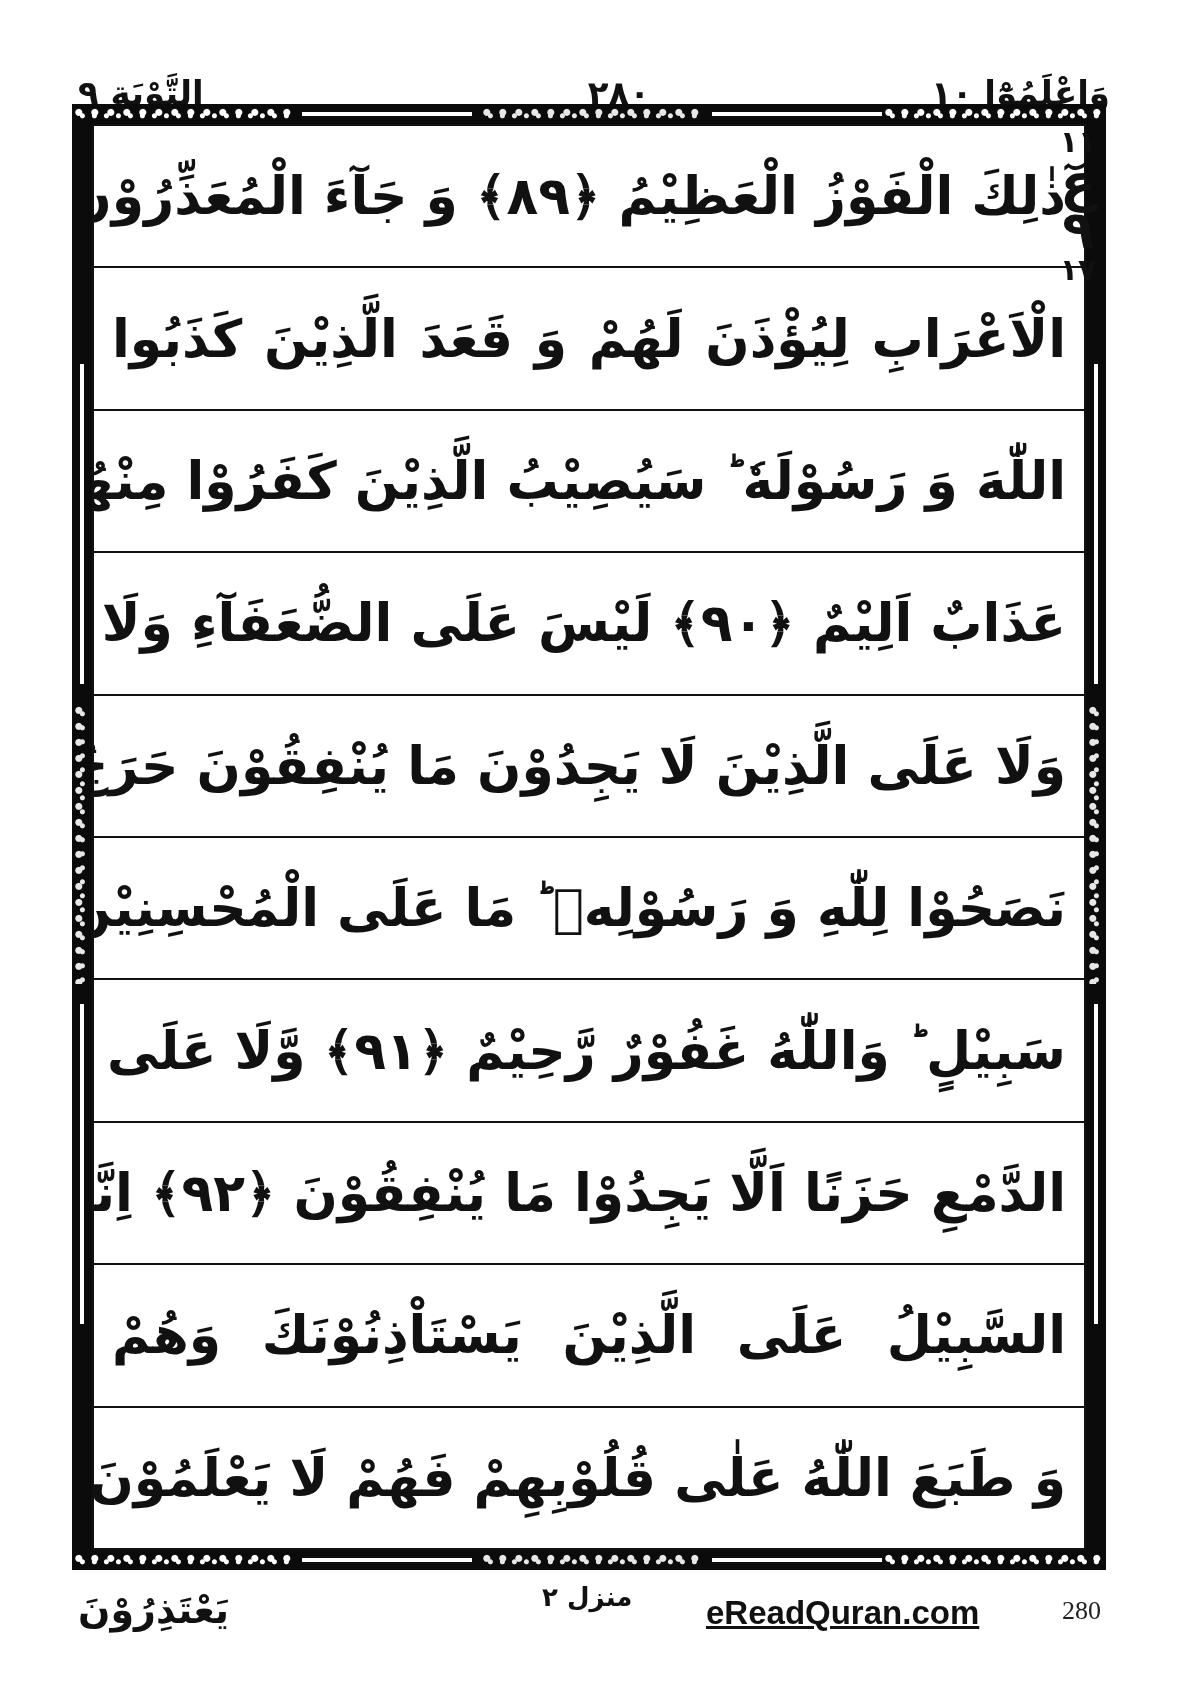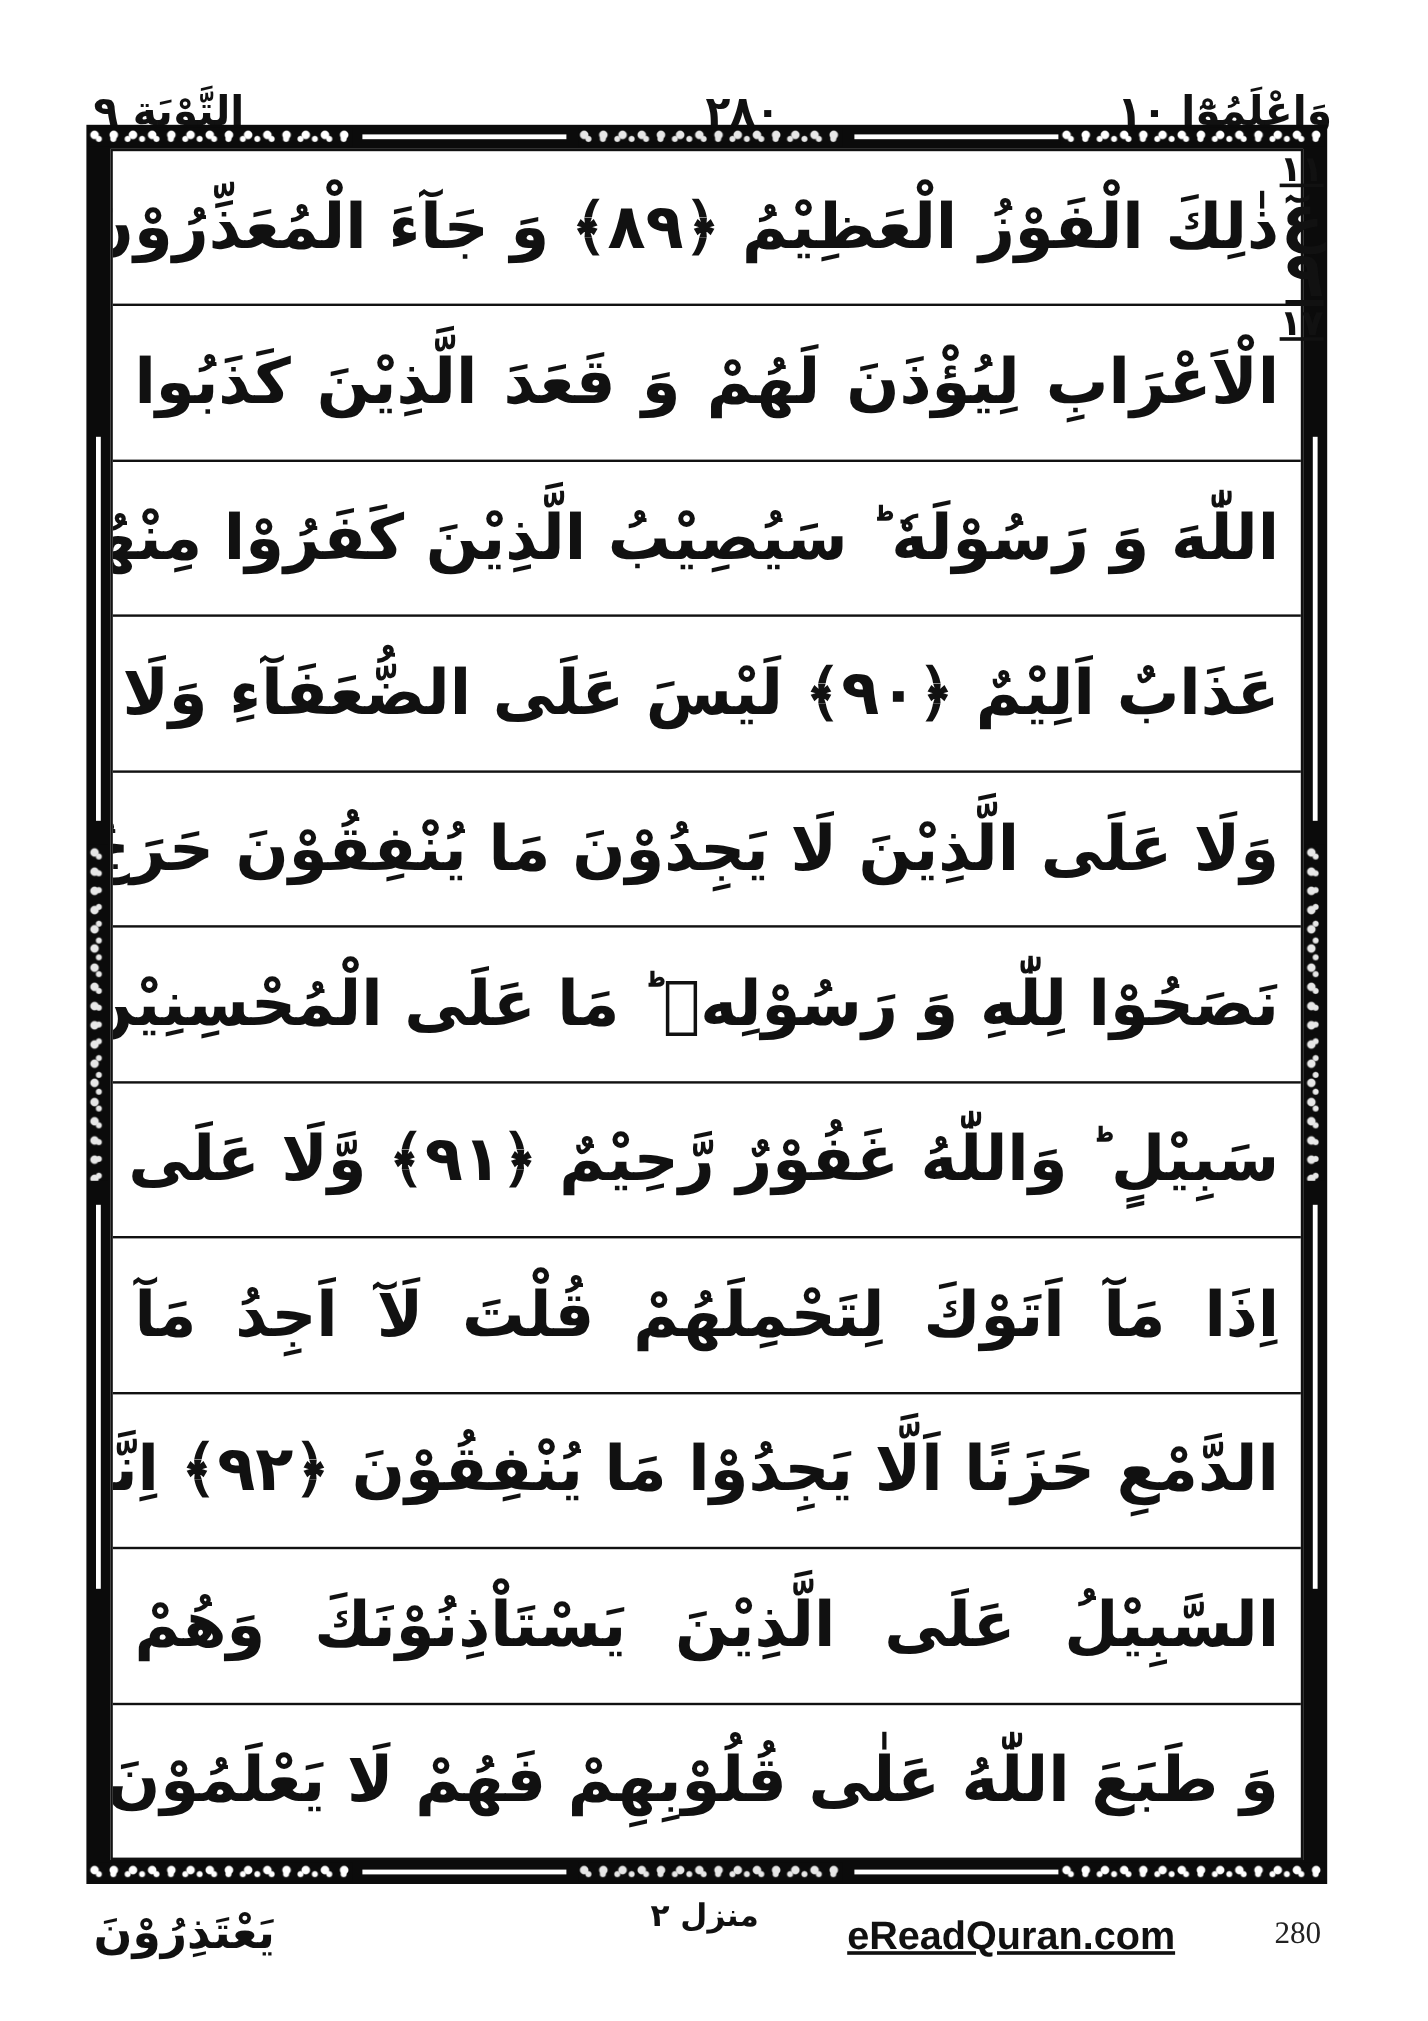--- a/index.html
+++ b/index.html
@@ -21,22 +21,22 @@
     .bar { position: absolute; background: #fff; }
     .panel { position: absolute; left: 20px; top: 20px; right: 20px; bottom: 20px; background: #fff;
              border: 2px solid #111; box-sizing: border-box; display: flex; flex-direction: column; }
     .line { flex: 1 1 0; border-bottom: 2px solid #111; display: flex; align-items: center;
             justify-content: space-between; direction: rtl; padding: 0 18px; box-sizing: border-box;
             font-family: "DejaVu Sans", sans-serif; font-weight: bold; font-size: 52px; line-height: 1;
             text-align: justify; text-align-last: justify; white-space: nowrap; overflow: hidden; }
     .line:last-child { border-bottom: none; }
     .line-text { width: 100%; text-align: justify; text-align-last: justify; display: block; }
 
-    .margin-note { position: absolute; left: 1053px; top: 126px; width: 50px; 
-                   font-weight: bold; font-size: 30px; line-height: 32px; direction: rtl; text-decoration: underline; }
+    .margin-note { position: absolute; left: 1053px; top: 126px; width: 50px; text-align: center;
+                   font-weight: bold; font-size: 30px; line-height: 32px; direction: rtl; }
 
     .footer { position: absolute; top: 1588px; left: 0; width: 978px; height: 60px; }
     .catch { position: absolute; left: 78px; top: 0; font-size: 38px; font-weight: bold; direction: rtl; }
     .manzil { position: absolute; left: 530px; top: -6px; font-size: 26px; font-weight: bold; direction: rtl; margin-left: 12px; }
     .site { position: absolute; left: 706px; top: 6px; font-family: "Liberation Sans", sans-serif;
             font-weight: bold; font-size: 33px; color: #111; text-decoration: underline; }
     .pnum { position: absolute; left: 1062px; top: 8px; font-family: "Liberation Serif", serif;
             font-size: 26px; color: #222; }
   </style>
 </head>
@@ -84,23 +84,20 @@
     <div class="line">
         <span class="line-text">وَلَا عَلَى الَّذِيْنَ لَا يَجِدُوْنَ مَا يُنْفِقُوْنَ حَرَجٌ اِذَا</span>
       </div>
     <div class="line">
         <span class="line-text">نَصَحُوْا لِلّٰهِ وَ رَسُوْلِهٖ ؕ مَا عَلَى الْمُحْسِنِيْنَ مِنْ</span>
       </div>
     <div class="line">
         <span class="line-text">سَبِيْلٍ ؕ وَاللّٰهُ غَفُوْرٌ رَّحِيْمٌ ﴿٩١﴾ وَّلَا عَلَى الَّذِيْنَ</span>
       </div>
     <div class="line">
-        <span class="line-text">اِذَا مَآ اَتَوْكَ لِتَحْمِلَهُمْ قُلْتَ لَآ اَجِدُ مَآ</span>
-      </div>
-    <div class="line">
         <span class="line-text">الدَّمْعِ حَزَنًا اَلَّا يَجِدُوْا مَا يُنْفِقُوْنَ ﴿٩٢﴾ اِنَّمَا</span>
       </div>
     <div class="line">
         <span class="line-text">السَّبِيْلُ عَلَى الَّذِيْنَ يَسْتَاْذِنُوْنَكَ وَهُمْ</span>
       </div>
     <div class="line">
         <span class="line-text">وَ طَبَعَ اللّٰهُ عَلٰى قُلُوْبِهِمْ فَهُمْ لَا يَعْلَمُوْنَ ﴿٩٣﴾</span>
       </div>
   </div>
 </div>

